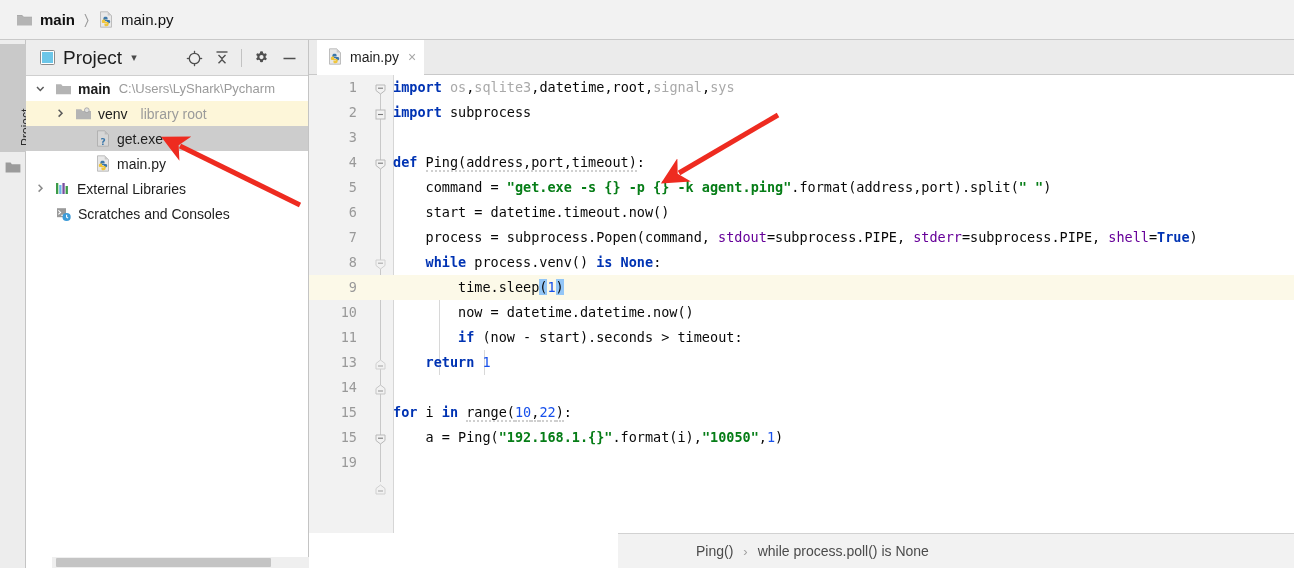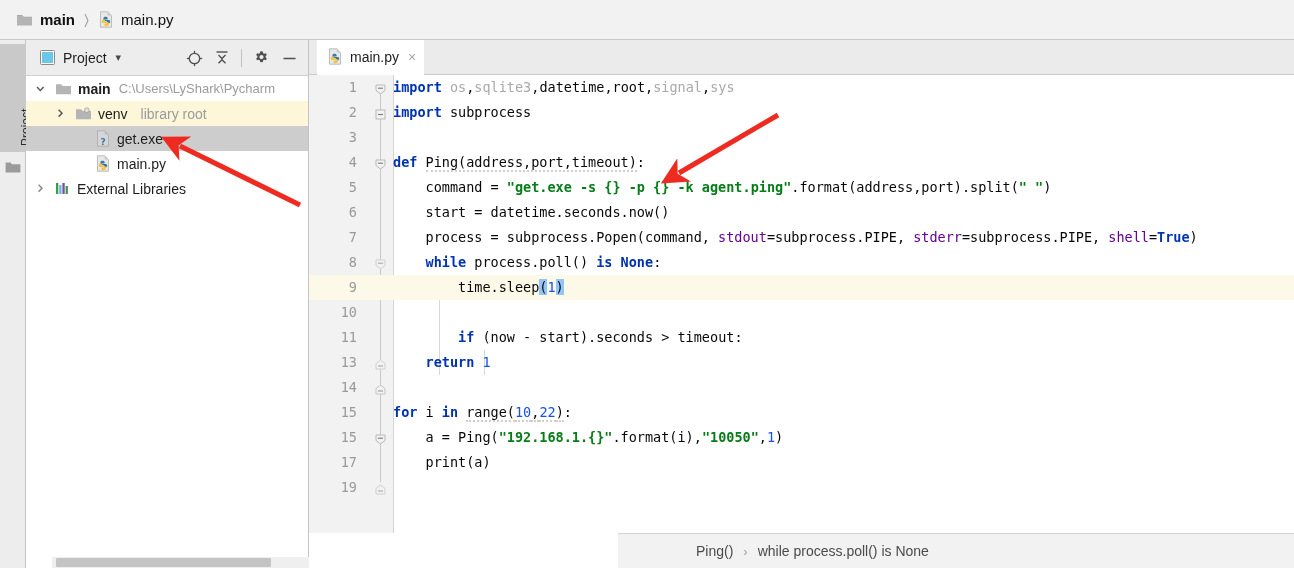--- a/index.html
+++ b/index.html
@@ -93,21 +93,21 @@
     left: 0; top: 0;
     width: 282px; height: 36px;
     background: #ededed;
     border-bottom: 1px solid #cfcfcf;
     display: flex;
     align-items: center;
     box-sizing: border-box;
     padding: 0 6px 0 14px;
   }
   .proj-title {
-    font-size: 14px;
+    font-size: 19px;
     color: #1d1d1d;
     margin-left: 8px;
   }
   .proj-caret { margin-left: 9px; }
   .proj-header-spacer { flex: 1; }
   .proj-tool { margin-left: 11px; cursor: default; }
   .proj-divider {
     width: 1px; height: 18px; background: #c2c2c2;
     margin-left: 11px;
   }
@@ -471,20 +471,32 @@
           <svg width="16" height="15" viewBox="0 0 16 15">
             <rect x="1" y="2" width="2.3" height="11" fill="#3c9b48"></rect>
             <rect x="4.2" y="4" width="2.3" height="9" fill="#6ab4e8"></rect>
             <rect x="7.4" y="2" width="2.3" height="11" fill="#7a4fa0"></rect>
             <rect x="10.6" y="5" width="2.3" height="8" fill="#3c9b48"></rect>
           </svg>
         </span>
         <span class="tname">External Libraries</span>
       </div>
 
+      <div class="trow" style="padding-left:8px;">
+        <span class="tw-arrow"></span>
+        <span class="ico" style="margin-left:8px">
+          <svg width="17" height="16" viewBox="0 0 17 16">
+            <path d="M2 2.2h9v9H2z" fill="#9a9a9a"></path>
+            <path d="M3.4 4.4l2.2 2-2.2 2M6.4 9.4h3.2" fill="none" stroke="#ffffff" stroke-width="1.1"></path>
+            <circle cx="11.6" cy="11" r="4.1" fill="#3c9bd8"></circle>
+            <path d="M11.6 8.7v2.4l1.6 1" fill="none" stroke="#ffffff" stroke-width="1.1"></path>
+          </svg>
+        </span>
+        <span class="tname">Scratches and Consoles</span>
+      </div>
 
     </div>
 
     <div class="hscroll-track"></div>
     <div class="hscroll"></div>
   </div>
 
   <div class="editor">
 
     <div class="tabstrip">
@@ -585,40 +597,41 @@
           <span class="ctext"><span class="kw">def</span> <span class="plain wavy">Ping(address,port,timeout)</span><span class="plain">:</span></span>
         </div>
 
         <div class="cline">
           <span class="lnum">5</span>
           <span class="ctext"><span class="plain">    command = </span><span class="str">"get.exe -s {} -p {} -k agent.ping"</span><span class="plain">.format(address,port).split(</span><span class="str">" "</span><span class="plain">)</span></span>
         </div>
 
         <div class="cline">
           <span class="lnum">6</span>
-          <span class="ctext"><span class="plain">    start = datetime.seconds.now()</span></span>
+          <span class="ctext"><span class="plain">    start = datetime.timeout.now()</span></span>
         </div>
 
         <div class="cline">
           <span class="lnum">7</span>
           <span class="ctext"><span class="plain">    process = subprocess.Popen(command, </span><span class="kwarg">stdout</span><span class="plain">=subprocess.PIPE, </span><span class="kwarg">stderr</span><span class="plain">=subprocess.PIPE, </span><span class="kwarg">shell</span><span class="plain">=</span><span class="kw">True</span><span class="plain">)</span></span>
         </div>
 
         <div class="cline">
           <span class="lnum">8</span>
-          <span class="ctext"><span class="plain">    </span><span class="kw">while</span><span class="plain"> process.poll() </span><span class="kw">is</span> <span class="kw">None</span><span class="plain">:</span></span>
+          <span class="ctext"><span class="plain">    </span><span class="kw">while</span><span class="plain"> process.venv() </span><span class="kw">is</span> <span class="kw">None</span><span class="plain">:</span></span>
         </div>
 
         <div class="cline caret">
           <span class="lnum">9</span>
           <span class="ctext"><span class="plain">        time.sleep</span><span class="brace-hl">(</span><span class="num">1</span><span class="brace-hl">)</span></span>
         </div>
 
         <div class="cline">
           <span class="lnum">10</span>
+          <span class="ctext"><span class="plain">        now = datetime.datetime.now()</span></span>
         </div>
 
         <div class="cline">
           <span class="lnum">11</span>
           <span class="ctext"><span class="plain">        </span><span class="kw">if</span><span class="plain"> (now - start).seconds &gt; timeout:</span></span>
         </div>
 
 
         <div class="cline">
           <span class="lnum">13</span>
@@ -633,24 +646,20 @@
         <div class="cline">
           <span class="lnum">15</span>
           <span class="ctext"><span class="kw">for</span><span class="plain"> i </span><span class="kw">in</span><span class="plain"> </span><span class="plain wavy">range(</span><span class="num wavy">10</span><span class="plain wavy">,</span><span class="num wavy">22</span><span class="plain wavy">)</span><span class="plain">:</span></span>
         </div>
 
         <div class="cline">
           <span class="lnum">15</span>
           <span class="ctext"><span class="plain">    a = Ping(</span><span class="str">"192.168.1.{}"</span><span class="plain">.format(i),</span><span class="str">"10050"</span><span class="plain">,</span><span class="num">1</span><span class="plain">)</span></span>
         </div>
 
-        <div class="cline">
-          <span class="lnum">17</span>
-          <span class="ctext"><span class="plain">    print(a)</span></span>
-        </div>
 
 
         <div class="cline">
           <span class="lnum">19</span>
           <span class="ctext"></span>
         </div>
 
       </div>
     </div>
 

